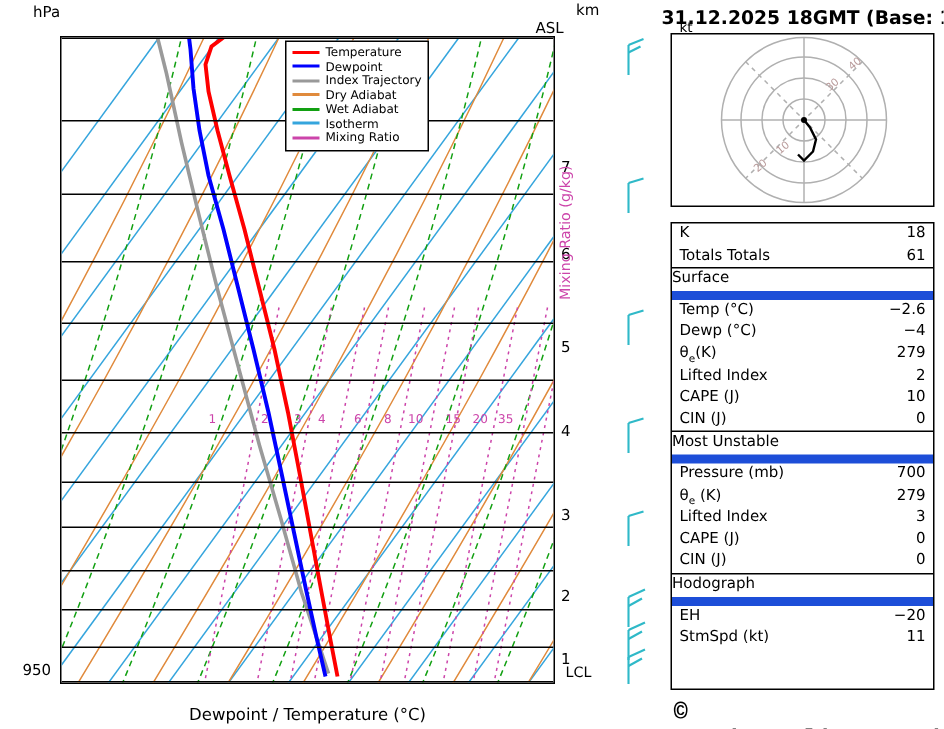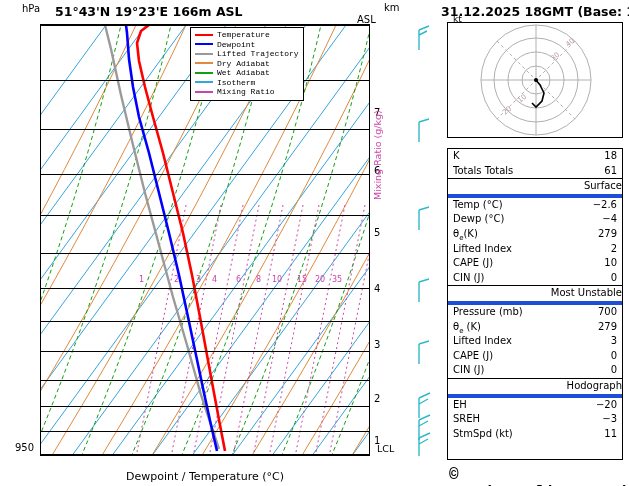--- a/index.html
+++ b/index.html
@@ -16,43 +16,42 @@
   .hline{position:absolute;left:0;width:100%;height:1px;background:#000;}
   .xaxis-title{left:40px;top:470px;width:330px;text-align:center;font-size:11px;color:#000;}
   .kmlab{position:absolute;left:374px;transform:translateY(-50%);font-size:10px;color:#000;}
   .mixlab{left:372px;top:200px;width:14px;font-size:9.5px;color:#cc44aa;transform:rotate(-90deg);transform-origin:left top;white-space:nowrap;}
   .mixnum{position:absolute;font-size:8px;color:#cc44aa;}
   .lcl{left:377px;top:443px;font-size:9.5px;color:#000;}
   
   .legend{left:190px;top:27px;background:#fff;border:1px solid #000;padding:2px 4px 3px 4px;font-size:8px;line-height:9.5px;color:#000;}
   .legrow{display:flex;align-items:center;height:9.5px;}
   .legline{width:18px;height:0;border-top-width:2px;border-top-style:solid;margin-right:4px;}
-  .legtext{white-space:nowrap;font-family:Liberation Mono, monospace;}
+  .legtext{white-space:nowrap;}
   
   .title-right{left:441px;top:4px;font-size:12.5px;font-weight:bold;color:#000;white-space:nowrap;}
   .hodobox{left:447px;top:22px;width:176px;height:116px;border:1px solid #000;background:#fff;box-sizing:border-box;}
   .kt-lab{left:453px;top:14px;font-size:9px;color:#000;}
   .tablebox{left:447px;top:148px;width:176px;height:312px;border:1px solid #000;background:#fff;box-sizing:border-box;font-size:10px;color:#000;}
   .trow{display:flex;justify-content:space-between;padding:0 5px;height:14.6px;line-height:14.6px;}
   .trow .k{white-space:nowrap;}
   .trow .v{white-space:nowrap;}
-  .thead{text-align:right;height:14.6px;line-height:14.6px;border-top:1px solid #000;border-bottom:4px solid #1d4ed8;}
+  .thead{text-align:left;height:14.6px;line-height:14.6px;border-top:1px solid #000;border-bottom:6px solid #1d4ed8;}
   .credit{left:449px;top:466px;font-size:16px;color:#000;font-weight:bold;font-family:Liberation Mono, monospace;}
   .wbarbs{left:404px;top:24px;width:30px;height:432px;}
   sub{font-size:7px;}
 </style>
 </head>
 <body>
 
 <div class="root">
 
   <div class="abs" id="skewt">
 
     <div class="abs hpa-lab">hPa</div>
-    <div class="abs title-left">51°43'N 19°23'E 166m ASL</div>
     <div class="abs km-lab">km</div>
     <div class="abs asl-lab">ASL</div>
 
     <div class="abs plotbox">
       <svg width="330" height="432" viewBox="0 0 330 432">
 
         <g stroke="#35a5dd" stroke-width="1" fill="none">
           <line x1="-250" y1="432" x2="65" y2="0"></line>
           <line x1="-210" y1="432" x2="105" y2="0"></line>
           <line x1="-170" y1="432" x2="145" y2="0"></line>
@@ -159,21 +158,21 @@
       <div class="legrow">
           <span class="legline" style="border-top-color:#ff0000"></span>
           <span class="legtext">Temperature</span>
         </div>
       <div class="legrow">
           <span class="legline" style="border-top-color:#0000ff"></span>
           <span class="legtext">Dewpoint</span>
         </div>
       <div class="legrow">
           <span class="legline" style="border-top-color:#999999"></span>
-          <span class="legtext">Lifted Trajectory</span>
+          <span class="legtext">Index Trajectory</span>
         </div>
       <div class="legrow">
           <span class="legline" style="border-top-color:#e08a3c"></span>
           <span class="legtext">Dry Adiabat</span>
         </div>
       <div class="legrow">
           <span class="legline" style="border-top-color:#12a012"></span>
           <span class="legtext">Wet Adiabat</span>
         </div>
       <div class="legrow">
@@ -327,23 +326,19 @@
         <span class="k">CIN (J)</span>
         <span class="v">0</span>
       </div>
 
     <div class="thead">Hodograph</div>
     <div class="trow">
         <span class="k">EH</span>
         <span class="v">−20</span>
       </div>
     <div class="trow">
-        <span class="k">SREH</span>
-        <span class="v">−3</span>
-      </div>
-    <div class="trow">
         <span class="k">StmSpd (kt)</span>
         <span class="v">11</span>
       </div>
   </div>
 
   <div class="abs credit">© weatheronline.co.uk</div>
 </div>
 
 </body></html>

